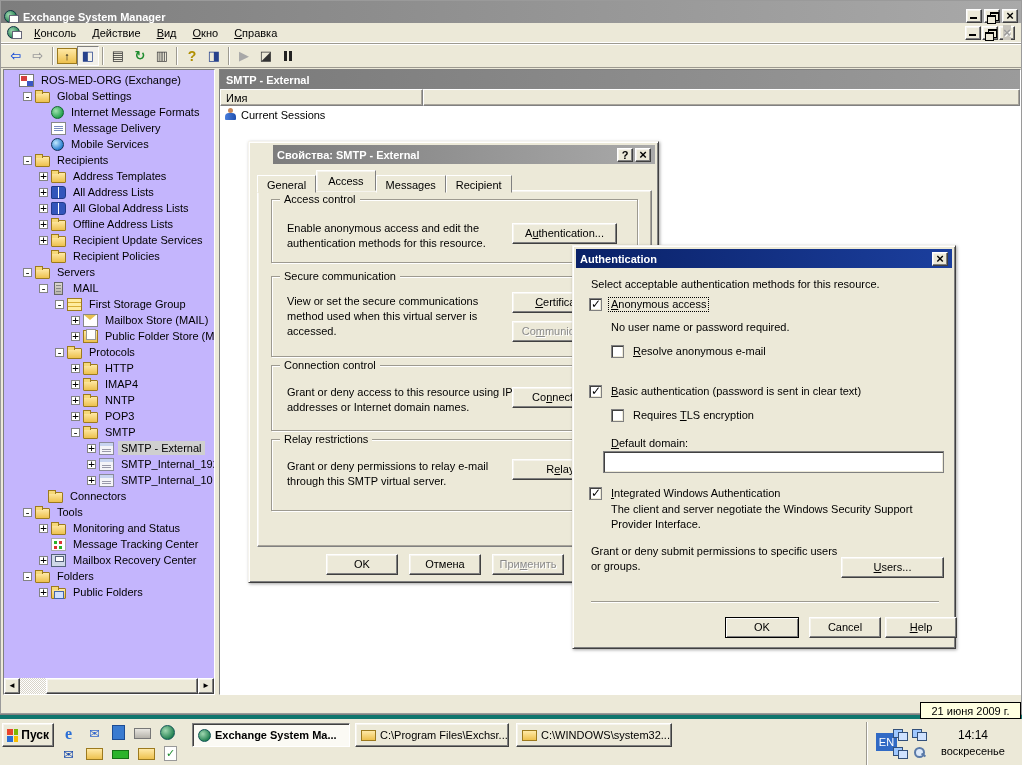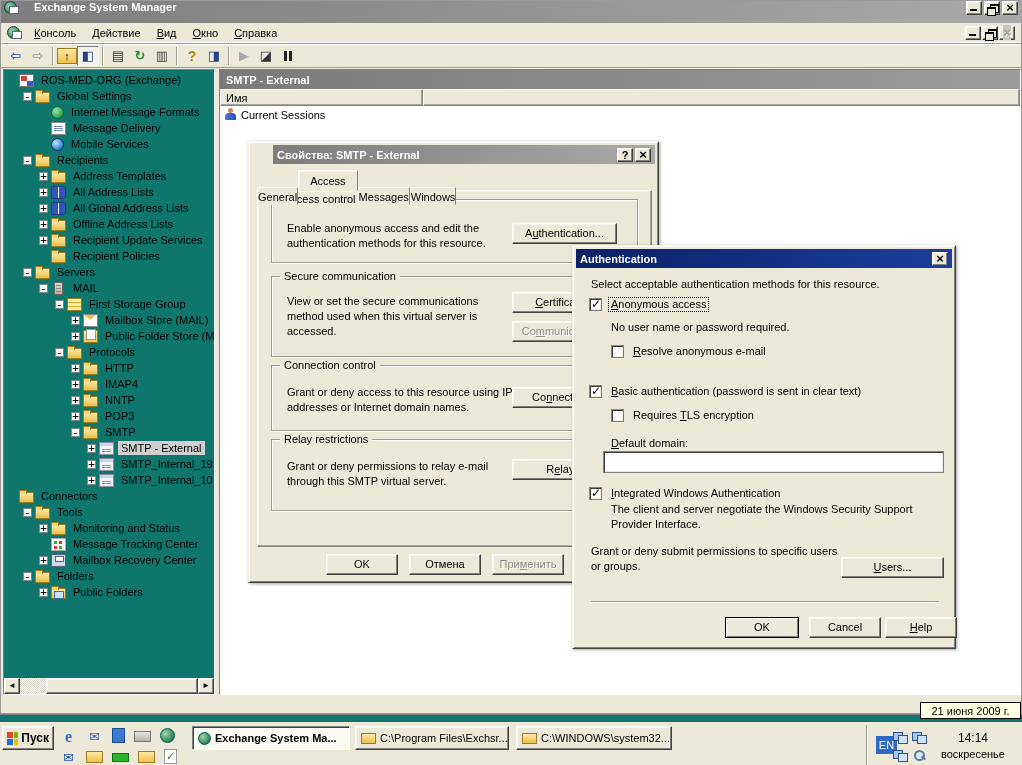--- a/index.html
+++ b/index.html
@@ -4,21 +4,21 @@
 <style>
 *{box-sizing:border-box;margin:0;padding:0;font-family:"Liberation Sans","DejaVu Sans",sans-serif;}
 html,body{width:1022px;height:765px;}
 body{position:relative;overflow:hidden;background:#ece9d8;font-size:11px;color:#000;}
 .abs{position:absolute;}
 .btn{border:1px solid;border-color:#fff #404040 #404040 #fff;box-shadow:inset -1px -1px 0 #808080,inset 1px 1px 0 #f6f4ee;background:#ece9d8;text-align:center;cursor:default;}
 .btn.def{border:1px solid #000;box-shadow:inset 1px 1px 0 #fff,inset -1px -1px 0 #808080;}
 .btn.dis{color:#8a8a8a;text-shadow:1px 1px 0 #fff;}
 
 #mainwin{left:0;top:0;width:1022px;height:714px;background:#ece9d8;border:1px solid #9a9a9a;}
-#titlebar{left:0;top:0;width:100%;height:22px;background:linear-gradient(90deg,#7d7d7d,#a9a9a9);color:#fff;font-weight:bold;display:flex;align-items:flex-start;padding:0 3px;gap:15px;}
+#titlebar{left:0;top:0;width:100%;height:22px;background:linear-gradient(90deg,#7d7d7d,#a9a9a9);color:#fff;font-weight:bold;display:flex;align-items:flex-end;padding:0 3px;gap:4px;}
 .capbtns{margin-left:auto;display:flex;gap:2px;}
 .capbtn{width:16px;height:14px;font-size:10px;line-height:12px;font-weight:bold;position:relative;color:#000;}
 .g-min::before{content:"";position:absolute;left:3px;bottom:3px;width:7px;height:2px;background:#000;}
 .g-rest::before{content:"";position:absolute;left:5px;top:2px;width:7px;height:6px;border:1px solid #000;border-top-width:2px;background:#ece9d8;}
 .g-rest::after{content:"";position:absolute;left:2px;top:5px;width:7px;height:6px;border:1px solid #000;border-top-width:2px;background:#ece9d8;}
 .g-x::before{content:"×";font-size:13px;line-height:11px;}
 .capbtn.dis{color:#9a9a9a;}
 .capbtn.dis::before{color:#9a9a9a;border-color:#9a9a9a;background:#c9c6bd;}
 #menubar{left:0;top:22px;width:100%;height:20px;display:flex;align-items:center;gap:0;border-bottom:1px solid #fff;box-shadow:0 1px 0 #9d9a90;padding:0 2px;}
 .menuitem{padding:3px 8px;}
@@ -35,21 +35,21 @@
 .tb-tree{color:#26418c;}
 .tb-props{color:#333;}
 .tb-refresh{color:#1e8c2e;font-weight:bold;}
 .tb-export{color:#444;}
 .tb-help{color:#b08f00;font-weight:bold;font-size:14px;}
 .tb-showwin{color:#26418c;}
 .tb-play{color:#a8a8a8;}
 .tb-stop{color:#333;}
 .tb-pause::before{content:"";width:3px;height:10px;background:#222;box-shadow:5px 0 0 #222;position:absolute;left:7px;top:5px;}
 
-#treepanel{left:2px;top:68px;width:212px;height:626px;border:1px solid;border-color:#808080 #fff #fff #808080;background:#0f766e;overflow:hidden;}
+#treepanel{left:2px;top:68px;width:212px;height:626px;border:1px solid;border-color:#808080 #fff #fff #808080;background:#c4b5fd;overflow:hidden;}
 #tree{position:absolute;left:0;top:2px;right:0;bottom:18px;overflow:hidden;}
 .trow{display:flex;align-items:center;height:16px;white-space:nowrap;}
 .exp{width:9px;height:9px;flex:none;border:1px solid #848484;background:#fff;position:relative;margin-right:3px;}
 .exp::before{position:absolute;left:0;top:-2px;width:7px;text-align:center;font-size:11px;line-height:11px;font-family:"DejaVu Sans Mono",monospace;}
 .e-minus::before{content:"-";}
 .e-plus::before{content:"+";}
 .e-none{visibility:hidden;}
 .tlabel{padding:1px 3px;}
 .tlabel.selected{background:#cfcfcf;}
 
@@ -94,38 +94,38 @@
 #listbody{position:absolute;left:0;top:36px;right:0;bottom:0;background:#fff;}
 .lrow{display:flex;align-items:center;height:17px;padding:2px 4px;}
 
 .dlg{background:#ece9d8;border:1px solid;border-color:#f6f4ee #404040 #404040 #f6f4ee;box-shadow:inset 1px 1px 0 #fff,inset -1px -1px 0 #808080,1px 1px 3px rgba(0,0,0,.35);}
 .dlgtitle{height:19px;display:flex;align-items:center;color:#fff;font-weight:bold;padding:0 4px;margin:3px 3px 0 3px;}
 .dlgtitle.inactive{background:linear-gradient(90deg,#7d7d7d,#a9a9a9);margin-left:24px;}
 .dlgtitle.active{background:linear-gradient(90deg,#0a2167,#1b3f9e);}
 #propsdlg{left:248px;top:141px;width:411px;height:442px;z-index:5;}
 #authdlg{left:572px;top:245px;width:384px;height:404px;z-index:10;}
 .tabs{position:absolute;left:8px;top:29px;display:flex;align-items:flex-end;height:20px;z-index:2;}
-.tab{padding:3px 0 2px;border:1px solid;border-color:#fff #808080 transparent #fff;background:#ece9d8;position:relative;top:14px;height:18px;}
+.tab{padding:3px 9px 2px;border:1px solid;border-color:#fff #808080 transparent #fff;background:#ece9d8;position:relative;top:2px;height:18px;}
 .tab.active{top:0;height:21px;padding:4px 11px;border-color:#fff #808080 transparent #fff;box-shadow:inset 1px 1px 0 #f6f4ee;z-index:3;}
 .tabpanel{position:absolute;left:8px;top:48px;width:395px;height:357px;border:1px solid;border-color:#fff #808080 #808080 #fff;box-shadow:inset -1px -1px 0 #a8a49a,inset 1px 1px 0 #f6f4ee;background:#ece9d8;}
 .group{position:absolute;border:1px solid #9d9a90;box-shadow:inset 1px 1px 0 #fff,1px 1px 0 #fff;}
 .legend{position:absolute;top:-7px;left:8px;background:#ece9d8;padding:0 4px;}
 .desc{position:absolute;left:15px;line-height:15px;}
 .gbtn{position:absolute;width:105px;height:21px;line-height:19px;}
 .dlgfootbtn{position:absolute;width:72px;height:21px;line-height:19px;}
 
 .cb{width:13px;height:13px;flex:none;background:#fff;border:1px solid #808080;box-shadow:inset 1px 1px 0 #404040,inset -1px -1px 0 #ece9d8;position:relative;}
 .cb.checked::before{content:"✓";position:absolute;left:1px;top:-2px;font-size:12px;font-weight:bold;}
 .cbrow{position:absolute;display:flex;align-items:flex-start;gap:7px;}
 .cblabel{padding:0 2px;line-height:13px;}
 .focusrect{outline:1px dotted #000;}
 .txt{position:absolute;height:22px;background:#fff;border:1px solid #808080;box-shadow:inset 1px 1px 0 #404040,inset -1px -1px 0 #ece9d8;padding:3px 4px;font-size:11px;}
 .hr{position:absolute;height:2px;border-top:1px solid #9d9a90;border-bottom:1px solid #fff;}
 
-#taskbar{left:0;top:715px;width:1022px;height:50px;background:#ece9d8;border-top:7px solid #0f766e;box-shadow:0 -1px 0 #808080;z-index:30;}
+#taskbar{left:0;top:715px;width:1022px;height:50px;background:#ece9d8;border-top:4px solid #0f766e;box-shadow:0 -1px 0 #808080;z-index:30;}
 #startbtn{position:absolute;left:2px;top:4px;width:52px;height:24px;display:flex;align-items:center;gap:3px;padding:0 4px;font-weight:bold;font-size:12px;}
 .winflag{width:13px;height:13px;background:linear-gradient(#e8442c,#e8442c) 0 0/6px 6px no-repeat,linear-gradient(#7db700,#7db700) 7px 0/6px 6px no-repeat,linear-gradient(#2a6fd6,#2a6fd6) 0 7px/6px 6px no-repeat,linear-gradient(#f7bd00,#f7bd00) 7px 7px/6px 6px no-repeat;}
 #quicklaunch{position:absolute;left:60px;top:4px;width:126px;height:44px;display:flex;flex-wrap:wrap;gap:4px 9px;align-content:flex-start;padding-top:2px;}
 .q{width:17px;height:17px;display:flex;align-items:center;justify-content:center;font-size:13px;}
 .q-ie{color:#2a6fd6;font-weight:bold;font-size:16px;font-family:"Liberation Serif",serif;}
 .q-oe{color:#3366cc;}
 .q-doc{background:#3a7bd0;border:1px solid #1c4c94;width:13px;height:15px;}
 .q-prn{background:linear-gradient(#e8e6e0,#b5b2aa);border:1px solid #777;height:11px;margin-top:3px;}
 .q-exm{border-radius:50%;background:radial-gradient(circle at 35% 35%,#9fd7b0,#1f7e4e 75%);border:1px solid #155;width:15px;height:15px;}
 .q-send{color:#1f4fae;}
@@ -375,21 +375,21 @@
           <span class="tlabel">SMTP_Internal_192</span>
         </div>
 
         <div class="trow" style="padding-left: 83px;">
           <span class="exp e-plus"></span>
           <span class="ic i-smtpvs"></span>
           <span class="tlabel">SMTP_Internal_10</span>
         </div>
 
 
-        <div class="trow" style="padding-left: 3px; text-align: right;">
+        <div class="trow" style="padding-left: 32px; text-align: right;">
           <span class="exp e-none"></span>
           <span class="ic i-folder"></span>
           <span class="tlabel">Connectors</span>
         </div>
 
         <div class="trow" style="padding-left: 19px;">
           <span class="exp e-minus"></span>
           <span class="ic i-folder"></span>
           <span class="tlabel">Tools</span>
         </div>
@@ -458,21 +458,21 @@
     </span>
   </div>
   <div class="tabs">
 
       <span class="tab">General</span>
 
       <span class="tab active">Access</span>
 
       <span class="tab">Messages</span>
 
-      <span class="tab">Windows</span>
+      <span class="tab">Recipient</span>
     </div>
   <div class="tabpanel"></div>
 
   <div class="group" style="left:22px;top:57px;width:367px;height:64px;">
     <span class="legend">Access control</span>
     <div class="desc" style="top:21px;width:218px;">Enable anonymous access and edit the authentication methods for this resource.</div>
     <span class="btn gbtn" style="left:240px;top:23px;">A<u>u</u>thentication...</span>
   </div>
 
   <div class="group" style="left:22px;top:134px;width:367px;height:81px;">

